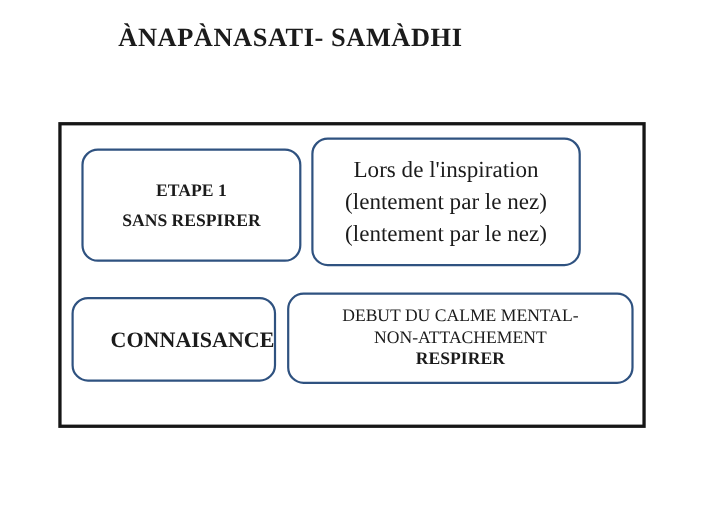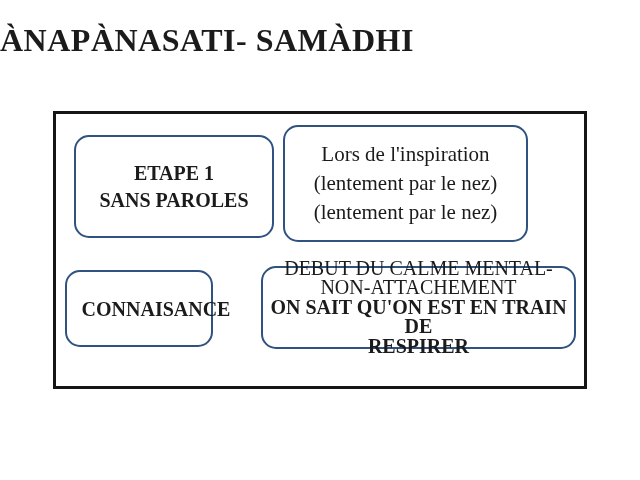--- a/index.html
+++ b/index.html
@@ -20,23 +20,23 @@
     width: 640px;
     height: 480px;
     background: var(--bg);
     overflow: hidden;
   }
   .slide-title {
     position: absolute;
     top: 22px;
     left: 0;
     width: 528px;
-    text-align: left;
+    text-align: center;
     font-weight: bold;
-    font-size: 32px;
+    font-size: 24px;
     letter-spacing: 0.5px;
     color: var(--text-color);
   }
   .frame {
     position: absolute;
     left: 53px;
     top: 111px;
     width: 534px;
     height: 278px;
     border: 3px solid var(--frame-border);
@@ -50,71 +50,70 @@
     display: flex;
     flex-direction: column;
     justify-content: center;
     align-items: center;
     text-align: center;
   }
   .box-etape {
     left: 18px; top: 21px;
     width: 200px; height: 103px;
     font-weight: bold;
-    font-size: 20px;
+    font-size: 16px;
     line-height: 27px;
   }
   .box-inspiration {
     left: 227px; top: 11px;
     width: 245px; height: 117px;
     font-size: 21px;
     line-height: 29px;
   }
   .box-connaisance {
     left: 9px; top: 156px;
-    width: 148px; height: 77px;
+    width: 186px; height: 77px;
     font-weight: bold;
     font-size: 20px;
     line-height: 26px;
     padding-left: 34px;
   }
   .box-calme {
     left: 205px; top: 152px;
     width: 315px; height: 83px;
-    font-size: 20px;
+    font-size: 16px;
     line-height: 19.5px;
   }
   .box-calme .bold-line { font-weight: bold; }
 </style>
 </head>
 <body>
 
 <div class="slide">
 
   <div class="slide-title">ÀNAPÀNASATI- SAMÀDHI</div>
 
   <div class="frame">
 
     <div class="rbox box-etape">
       <div>ETAPE 1</div>
-      <div>SANS PAROLES</div>
+      <div>SANS RESPIRER</div>
     </div>
 
     <div class="rbox box-inspiration">
       <div>Lors de l'inspiration</div>
       <div>(lentement par le nez)</div>
       <div>(lentement par le nez)</div>
     </div>
 
     <div class="rbox box-connaisance">
       <div>CONNAISANCE</div>
     </div>
 
     <div class="rbox box-calme">
       <div class="regular-line">DEBUT DU CALME MENTAL-</div>
       <div class="regular-line">NON-ATTACHEMENT</div>
-      <div class="bold-line">ON SAIT QU'ON EST EN TRAIN DE</div>
       <div class="bold-line">RESPIRER</div>
     </div>
 
   </div>
 
 </div>
 
 </body></html>

